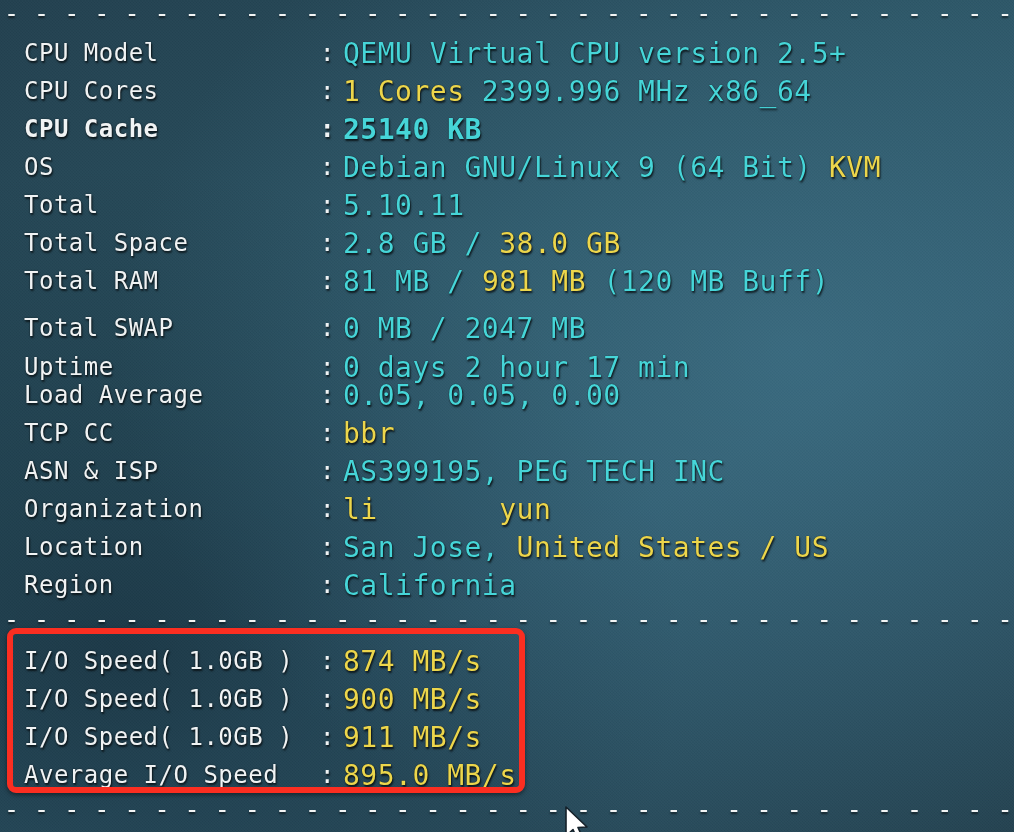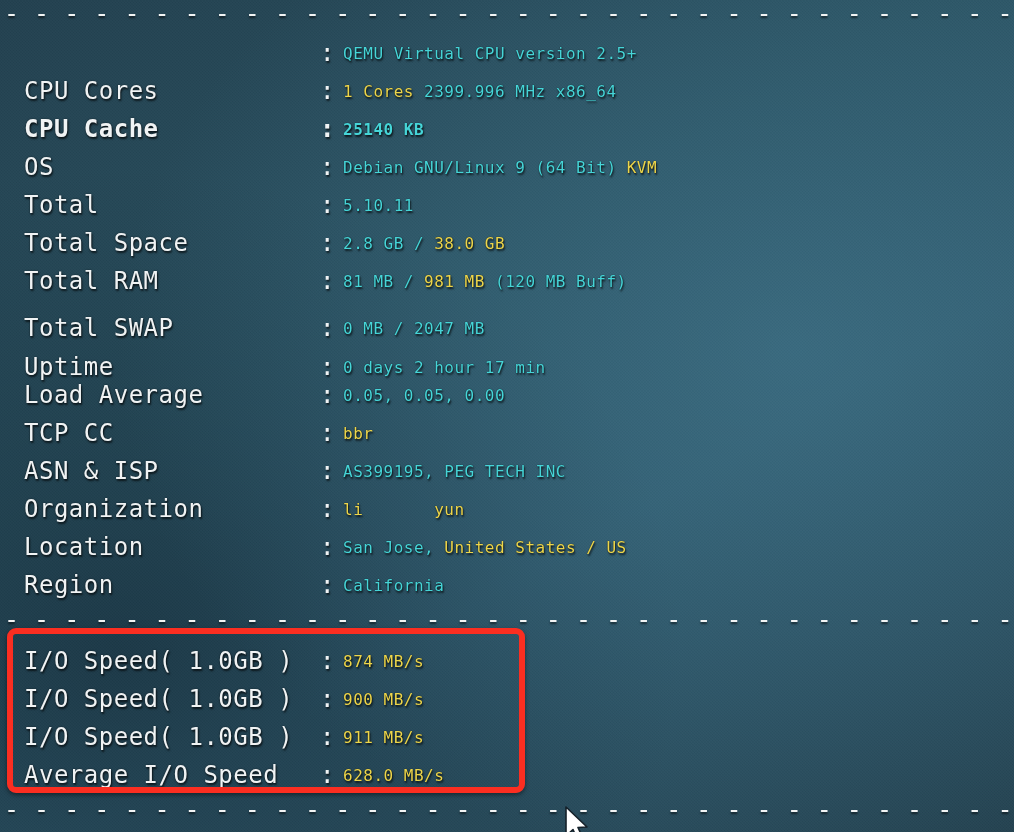--- a/index.html
+++ b/index.html
@@ -80,21 +80,21 @@
   .colon {
     position: absolute;
     left: 320px;
     font-size: 24px;
     color: #f0f3f4;
     text-shadow: 1px 2px 2px rgba(0,0,0,0.65);
   }
   .value {
     position: absolute;
     left: 343px;
-    font-size: 16px;
+    font-size: 28px;
     letter-spacing: 0.5px;
     white-space: pre;
   }
   .cy {
     color: #46d5d8;
     text-shadow: 1px 2px 2px rgba(0,0,0,0.72), 0 0 1px rgba(0,0,0,0.8);
   }
   .ye {
     color: #ecd64c;
     text-shadow: 1px 2px 2px rgba(0,0,0,0.72), 0 0 1px rgba(0,0,0,0.8);
@@ -129,20 +129,21 @@
 
 <div id="screen">
   <div id="noise"></div>
 
   <div class="term">
 
     <div class="divider" style="top:4px;"><span>- - - - - - - - - - - - - - - - - - - - - - - - - - - - - - - - - - - - - - - - - - - - - - - - - - - - - - - - - - - - - - - - - - - - - - - - </span></div>
 
     <div class="rows" id="system-rows">
         <div class="row" style="top: 34px;">
+          <div class="label">CPU Model</div>
           <div class="colon">:</div>
           <div class="value"><span class="cy">QEMU Virtual CPU version 2.5+</span></div>
         </div>
         <div class="row" style="top: 72px;">
           <div class="label">CPU Cores</div>
           <div class="colon">:</div>
           <div class="value"><span class="ye">1 Cores</span><span class="cy"> 2399.996 MHz x86_64</span></div>
         </div>
         <div class="row" style="top: 110px; font-weight: bold;">
           <div class="label">CPU Cache</div>
@@ -225,21 +226,21 @@
           <div class="value"><span class="ye">900 MB/s</span></div>
         </div>
         <div class="row" style="top: 718px;">
           <div class="label">I/O Speed( 1.0GB )</div>
           <div class="colon">:</div>
           <div class="value"><span class="ye">911 MB/s</span></div>
         </div>
         <div class="row" style="top: 756px;">
           <div class="label">Average I/O Speed</div>
           <div class="colon">:</div>
-          <div class="value"><span class="ye">628.0 MB/s</span></div>
+          <div class="value"><span class="ye">895.0 MB/s</span></div>
         </div>
       </div>
 
     <div class="divider" style="top:800px;"><span>- - - - - - - - - - - - - - - - - - - - - - - - - - - - - - - - - - - - - - - - - - - - - - - - - - - - - - - - - - - - - - - - - - - - - - - - </span></div>
 
     <div id="io-highlight"></div>
 
     <svg id="cursor" viewBox="0 0 26 40" xmlns="http://www.w3.org/2000/svg">
       <path d="M2 1 L2 30 L9 23.5 L13.5 34 L18.5 31.5 L14 21.5 L23 21 Z" fill="#ffffff" stroke="#15212a" stroke-width="1.6" stroke-linejoin="round"></path>
     </svg>

